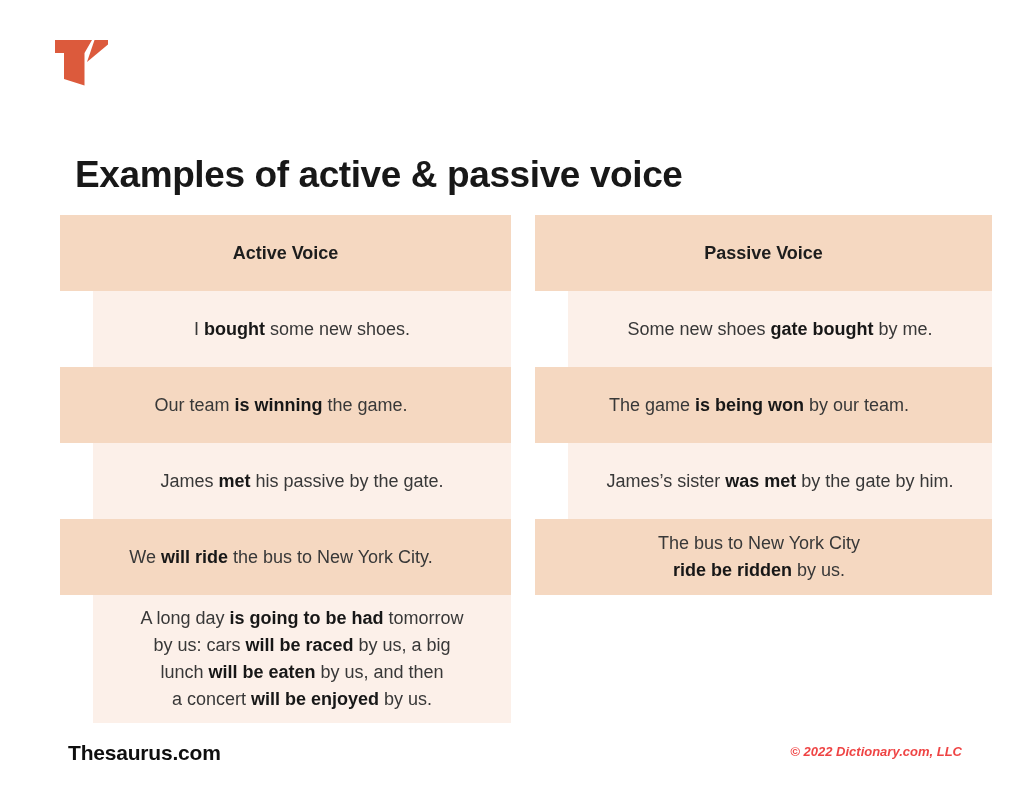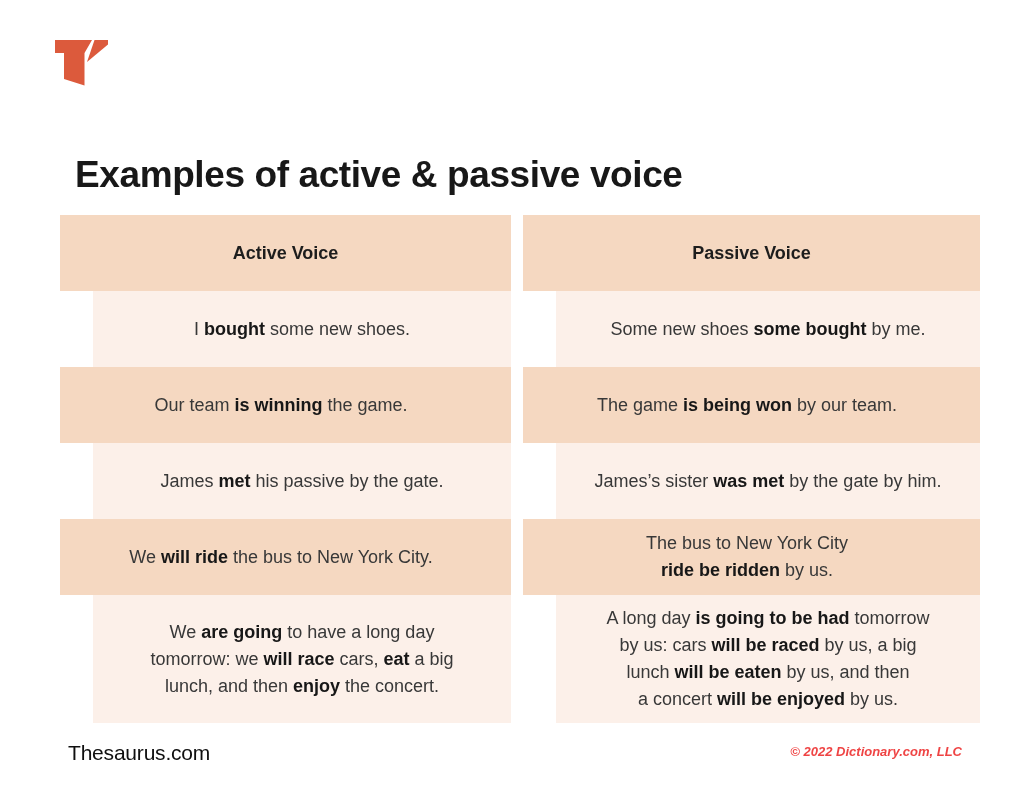--- a/index.html
+++ b/index.html
@@ -24,40 +24,40 @@
   .title{
     position:absolute;left:75px;top:142px;
     font-size:37px;font-weight:700;letter-spacing:-0.4px;
     color:#181818;white-space:nowrap;margin-top:12px;
   }
 
   .tbl{
     position:absolute;left:60px;top:215px;width:863px;
     display:grid;
     grid-template-columns:451px 457px;
-    column-gap:12px;
+    column-gap:24px;
     grid-template-rows:76px 76px 76px 76px 76px 128px;
   }
   .cell{
     display:flex;align-items:center;justify-content:center;
     text-align:center;
     font-size:18px;line-height:27px;color:var(--ink);
     padding:0 18px;
   }
   .cell b{font-weight:700;color:var(--ink-bold);}
   .head{
     background:var(--peach-dark);
     font-weight:700;font-size:18px;color:#1d1d1d;
   }
   .c-dark{background:var(--peach-dark);padding-left:9px;}
   .c-light{background:var(--peach-light);margin-left:33px;}
 
   .brand{
     position:absolute;left:68px;top:741px;
-    font-size:21px;font-weight:400;letter-spacing:-0.2px;color:#0f0f0f;
+    font-size:21px;font-weight:700;letter-spacing:-0.2px;color:#0f0f0f;
   }
   .copyright{
     position:absolute;right:62px;top:744px;
     font-size:13px;font-weight:700;color:#ef4444;font-style:italic;
   }
 </style>
 </head>
 <body>
 
 <div class="canvas">
@@ -70,21 +70,21 @@
   <h1 class="title">Examples of active &amp; passive voice</h1>
 
   <div class="tbl">
     <div class="cell head">Active Voice</div>
     <div class="cell head">Passive Voice</div>
 
     <div class="cell c-light">
         <div><span>I </span><b>bought</b><span> some new shoes.</span></div>
       </div>
     <div class="cell c-light">
-        <div><span>Some new shoes </span><b>some bought</b><span> by me.</span></div>
+        <div><span>Some new shoes </span><b>gate bought</b><span> by me.</span></div>
       </div>
 
     <div class="cell c-dark">
         <div><span>Our team </span><b>is winning</b><span> the game.</span></div>
       </div>
     <div class="cell c-dark">
         <div><span>The game </span><b>is being won</b><span> by our team.</span></div>
       </div>
 
     <div class="cell c-light">
@@ -95,23 +95,20 @@
       </div>
 
     <div class="cell c-dark">
         <div><span>We </span><b>will ride</b><span> the bus to New York City.</span></div>
       </div>
     <div class="cell c-dark">
         <div><span>The bus to New York City</span><br><b>ride be ridden</b><span> by us.</span></div>
       </div>
 
     <div class="cell c-light">
-        <div><span>We </span><b>are going</b><span> to have a long day</span><br><span>tomorrow: we </span><b>will race</b><span> cars, </span><b>eat</b><span> a big</span><br><span>lunch, and then </span><b>enjoy</b><span> the concert.</span></div>
-      </div>
-    <div class="cell c-light">
         <div><span>A long day </span><b>is going to be had</b><span> tomorrow</span><br><span>by us: cars </span><b>will be raced</b><span> by us, a big</span><br><span>lunch </span><b>will be eaten</b><span> by us, and then</span><br><span>a concert </span><b>will be enjoyed</b><span> by us.</span></div>
       </div>
   </div>
 
   <div class="brand">Thesaurus.com</div>
   <div class="copyright">© 2022 Dictionary.com, LLC</div>
 
 </div>
 
 </body></html>

